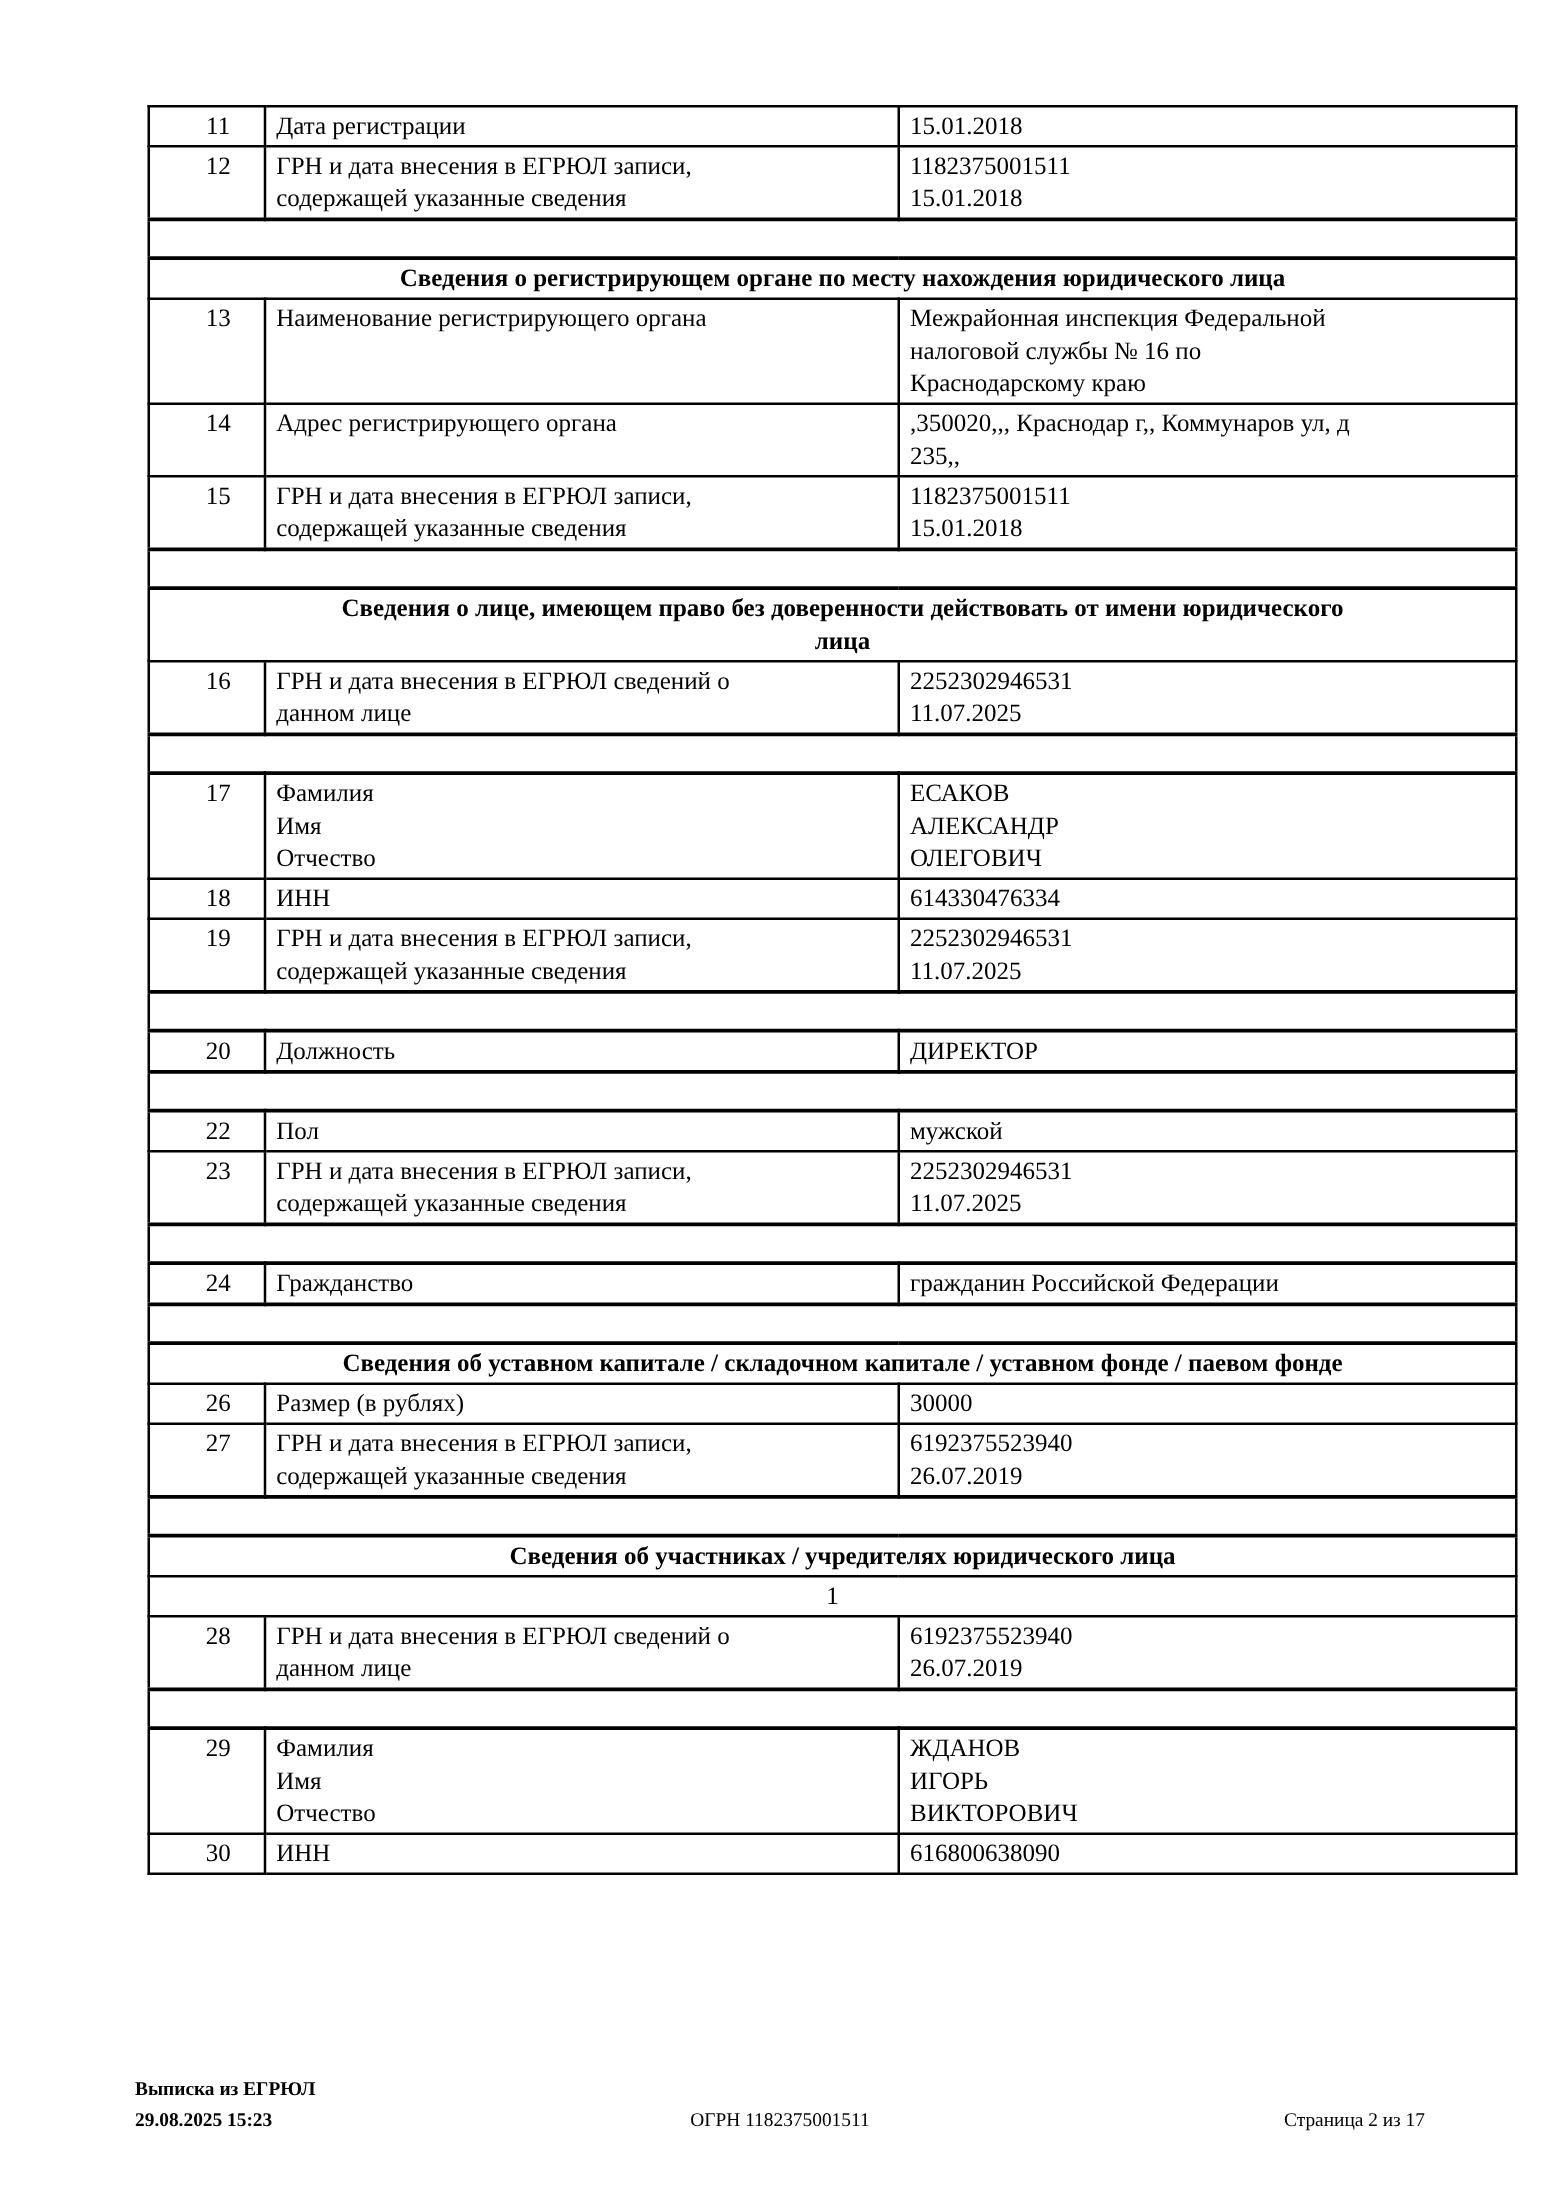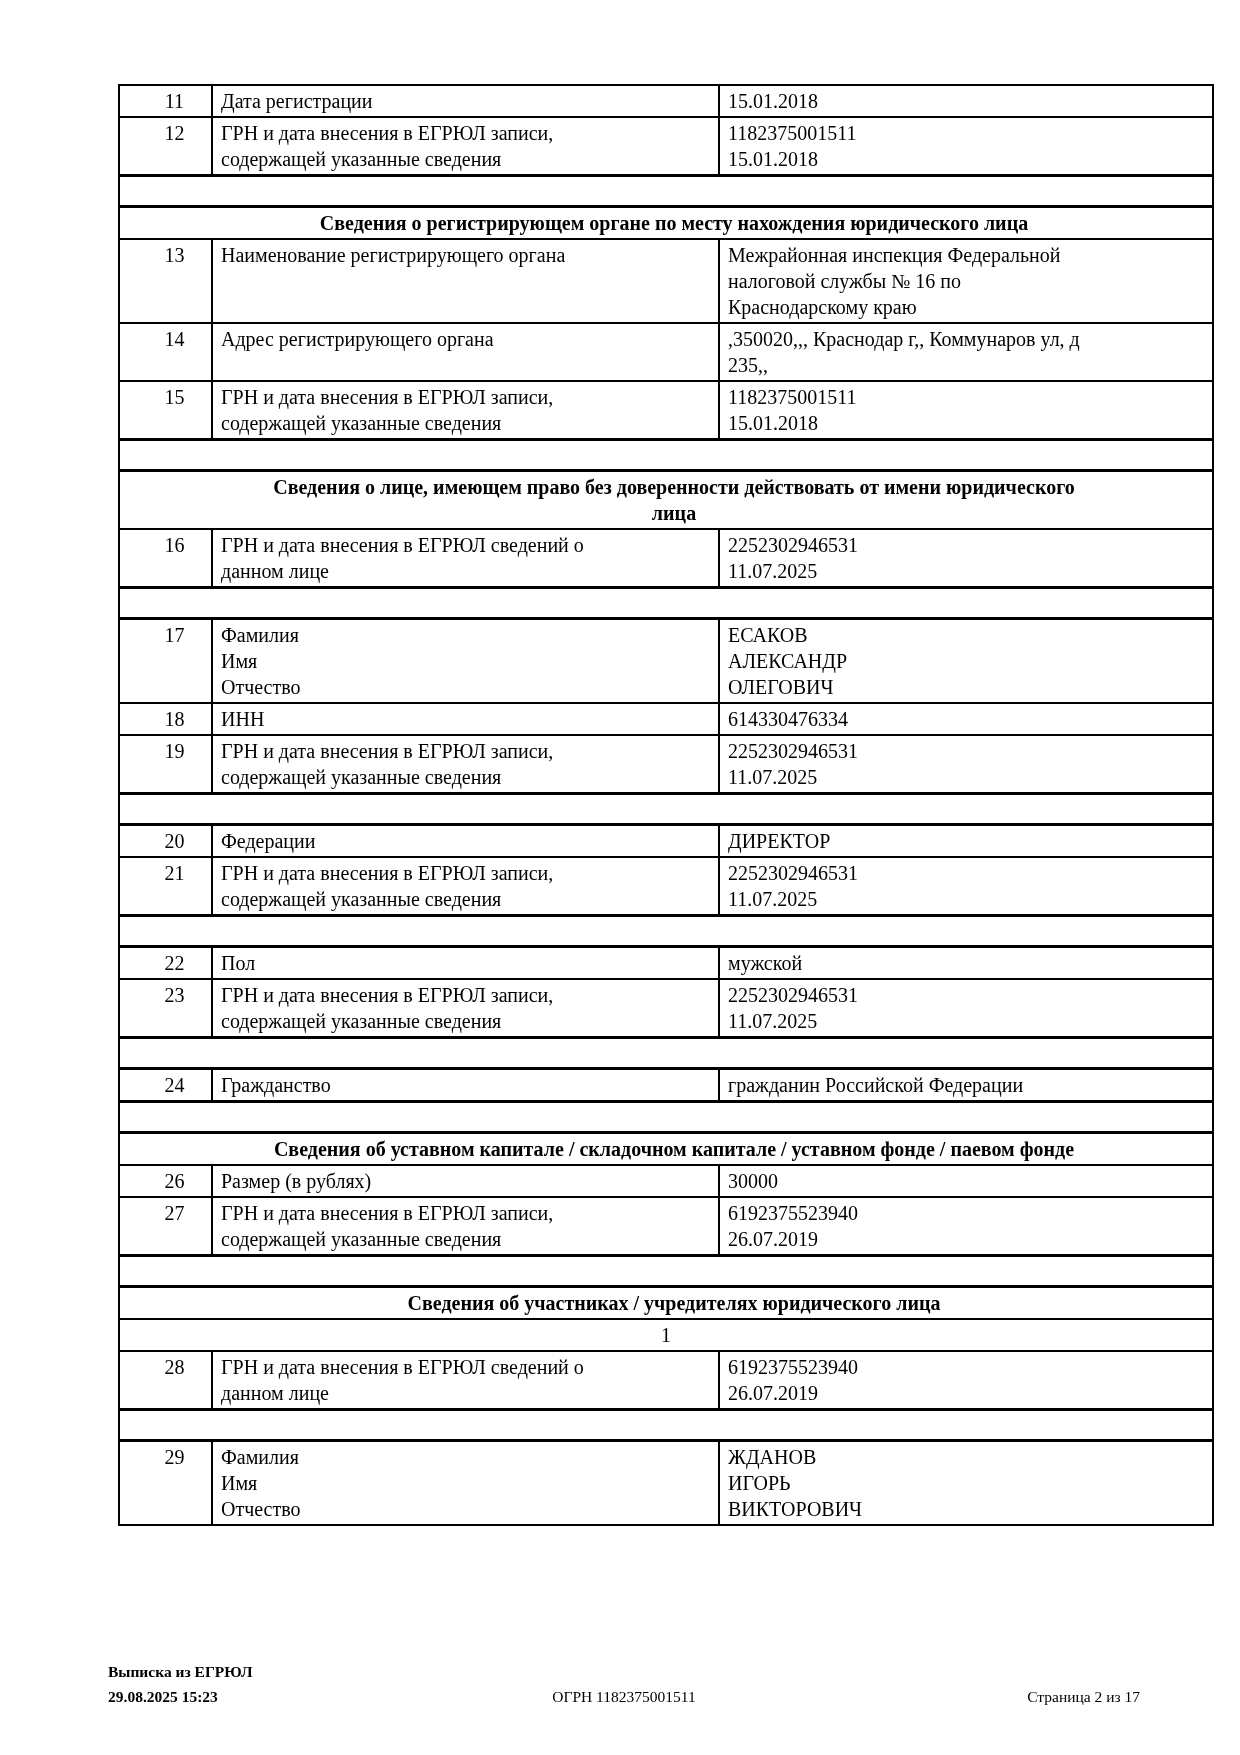--- a/index.html
+++ b/index.html
@@ -148,29 +148,22 @@
         <td class="label">ГРН и дата внесения в ЕГРЮЛ записи,
 содержащей указанные сведения</td>
         <td class="value">2252302946531
 11.07.2025</td>
       </tr>
       <tr>
         <td class="spacer" colspan="3"></td>
       </tr>
       <tr>
         <td class="num">20</td>
-        <td class="label">Федерации</td>
+        <td class="label">Должность</td>
         <td class="value">ДИРЕКТОР</td>
-      </tr>
-      <tr>
-        <td class="num">21</td>
-        <td class="label">ГРН и дата внесения в ЕГРЮЛ записи,
-содержащей указанные сведения</td>
-        <td class="value">2252302946531
-11.07.2025</td>
       </tr>
       <tr>
         <td class="spacer" colspan="3"></td>
       </tr>
       <tr>
         <td class="num">22</td>
         <td class="label">Пол</td>
         <td class="value">мужской</td>
       </tr>
       <tr>
@@ -226,20 +219,25 @@
         <td class="spacer" colspan="3"></td>
       </tr>
       <tr>
         <td class="num">29</td>
         <td class="label">Фамилия
 Имя
 Отчество</td>
         <td class="value">ЖДАНОВ
 ИГОРЬ
 ВИКТОРОВИЧ</td>
+      </tr>
+      <tr>
+        <td class="num">30</td>
+        <td class="label">ИНН</td>
+        <td class="value">616800638090</td>
       </tr>
     </tbody>
 </table>
 
 <div class="footer">
   <div class="f-left">
     <div>Выписка из ЕГРЮЛ</div>
     <div>29.08.2025 15:23</div>
   </div>
   <div class="f-center">ОГРН 1182375001511</div>

